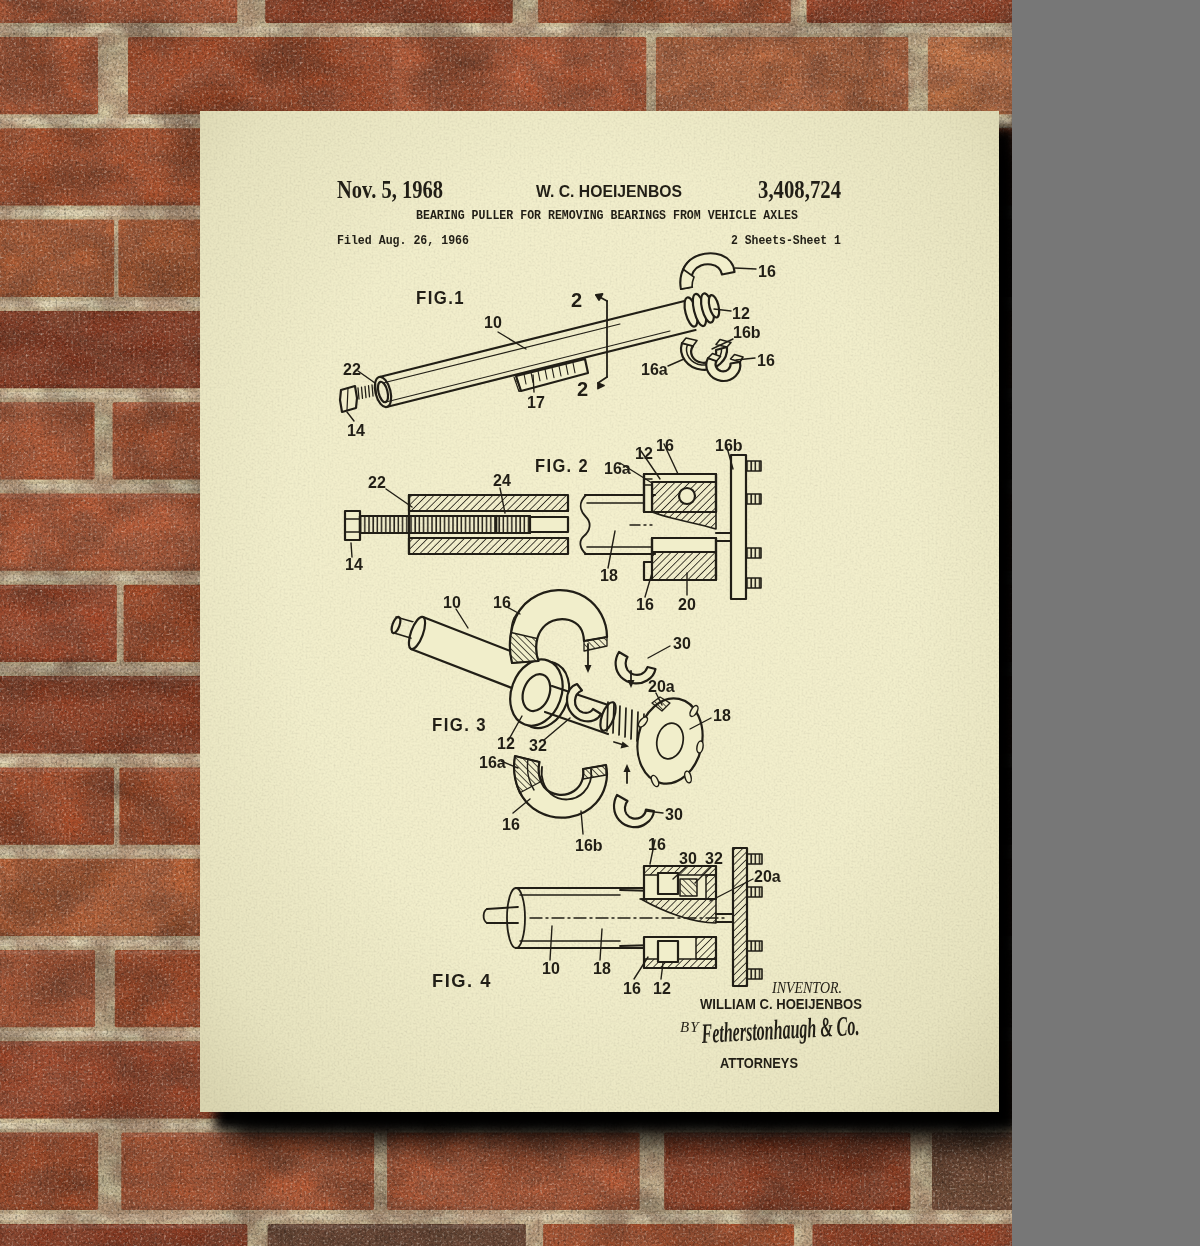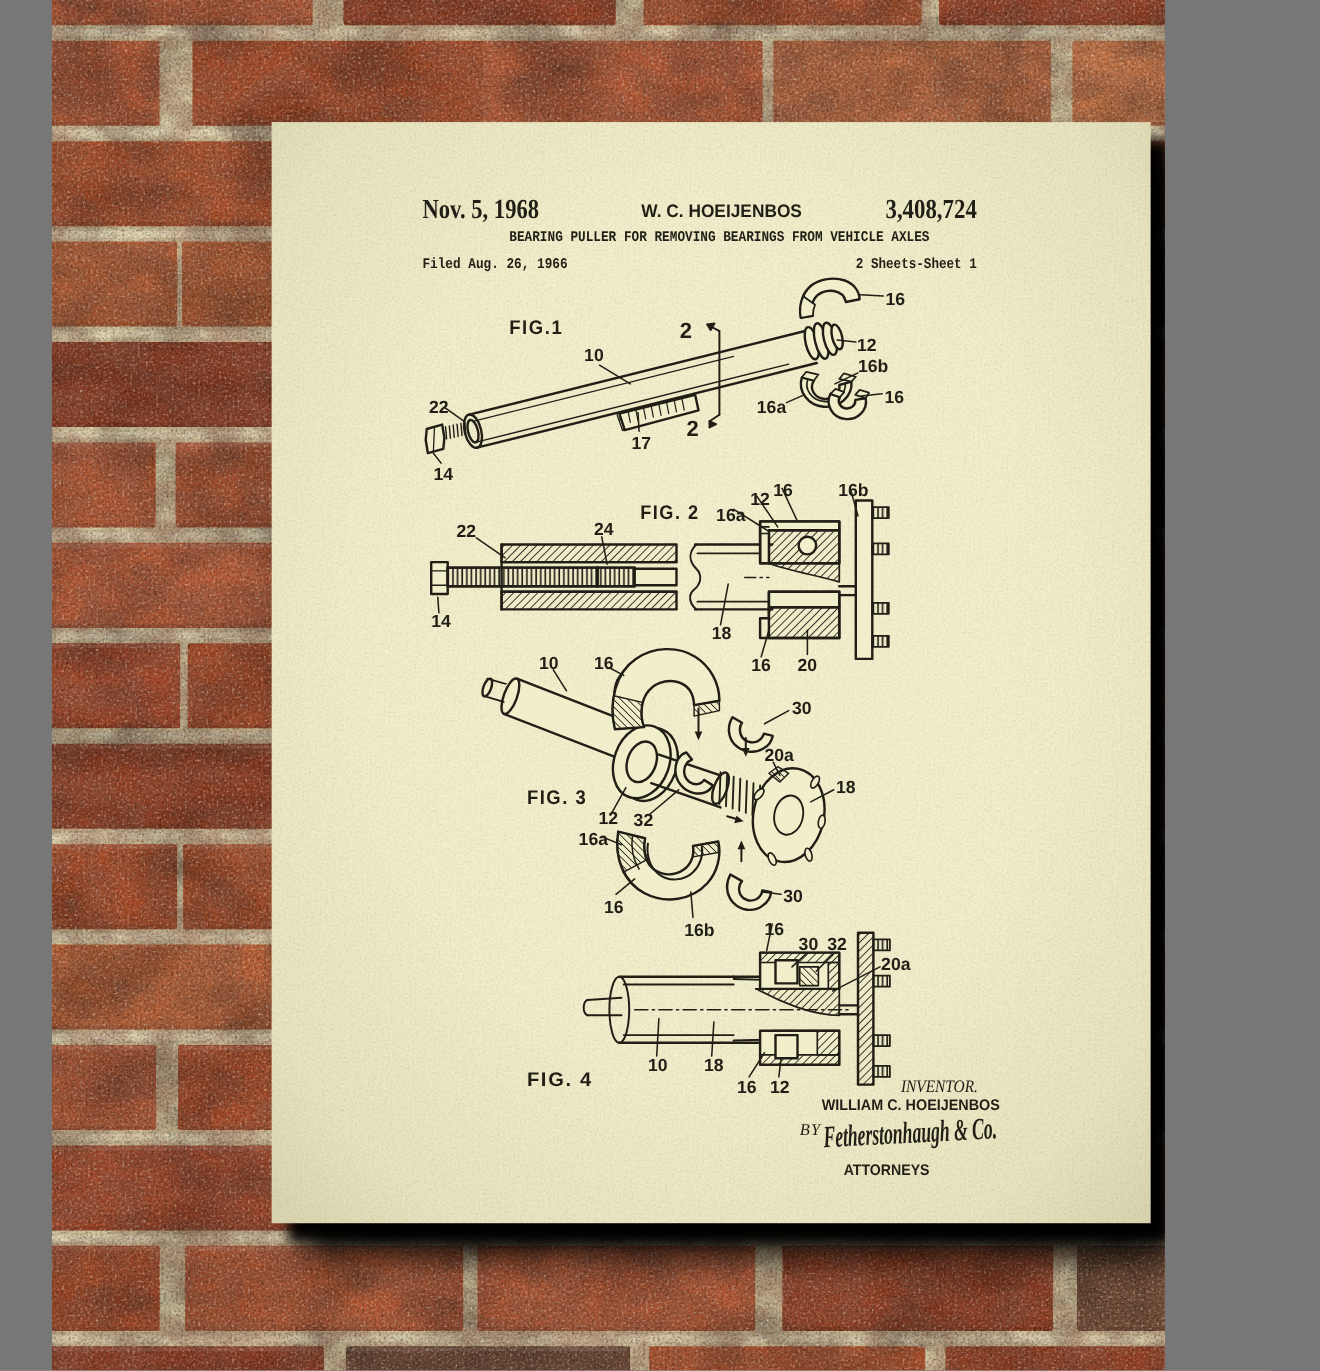--- a/index.html
+++ b/index.html
@@ -1,15 +1,15 @@
 <!DOCTYPE html>
 <html><head><meta charset="utf-8">
 <style>
 html,body{margin:0;padding:0;background:#777;}
-#stage{position:relative;width:1012px;height:1246px;overflow:hidden;font-family:"Liberation Sans",sans-serif;margin-left:47px;}
+#stage{position:relative;width:1012px;height:1246px;overflow:hidden;font-family:"Liberation Sans",sans-serif;}
 #poster{position:absolute;left:200px;top:111px;width:799px;height:1001px;background:#f1eecb;
  box-shadow: 16px 17px 10px rgba(0,0,0,0.96), 28px 30px 30px rgba(0,0,0,0.9);}
 </style></head>
 <body>
 <div id="stage">
 <svg width="1200" height="1246" viewBox="0 0 1200 1246" xmlns="http://www.w3.org/2000/svg" style="position:absolute;left:0;top:0">
 <defs>
 <filter id="grainD" x="0" y="0" width="100%" height="100%">
  <feTurbulence type="fractalNoise" baseFrequency="0.45" numOctaves="2" seed="11" result="n"></feTurbulence>
  <feColorMatrix in="n" type="matrix" values="0 0 0 0 0  0 0 0 0 0  0 0 0 0 0  1.0 1.0 1.0 0 -1.35"></feColorMatrix>

